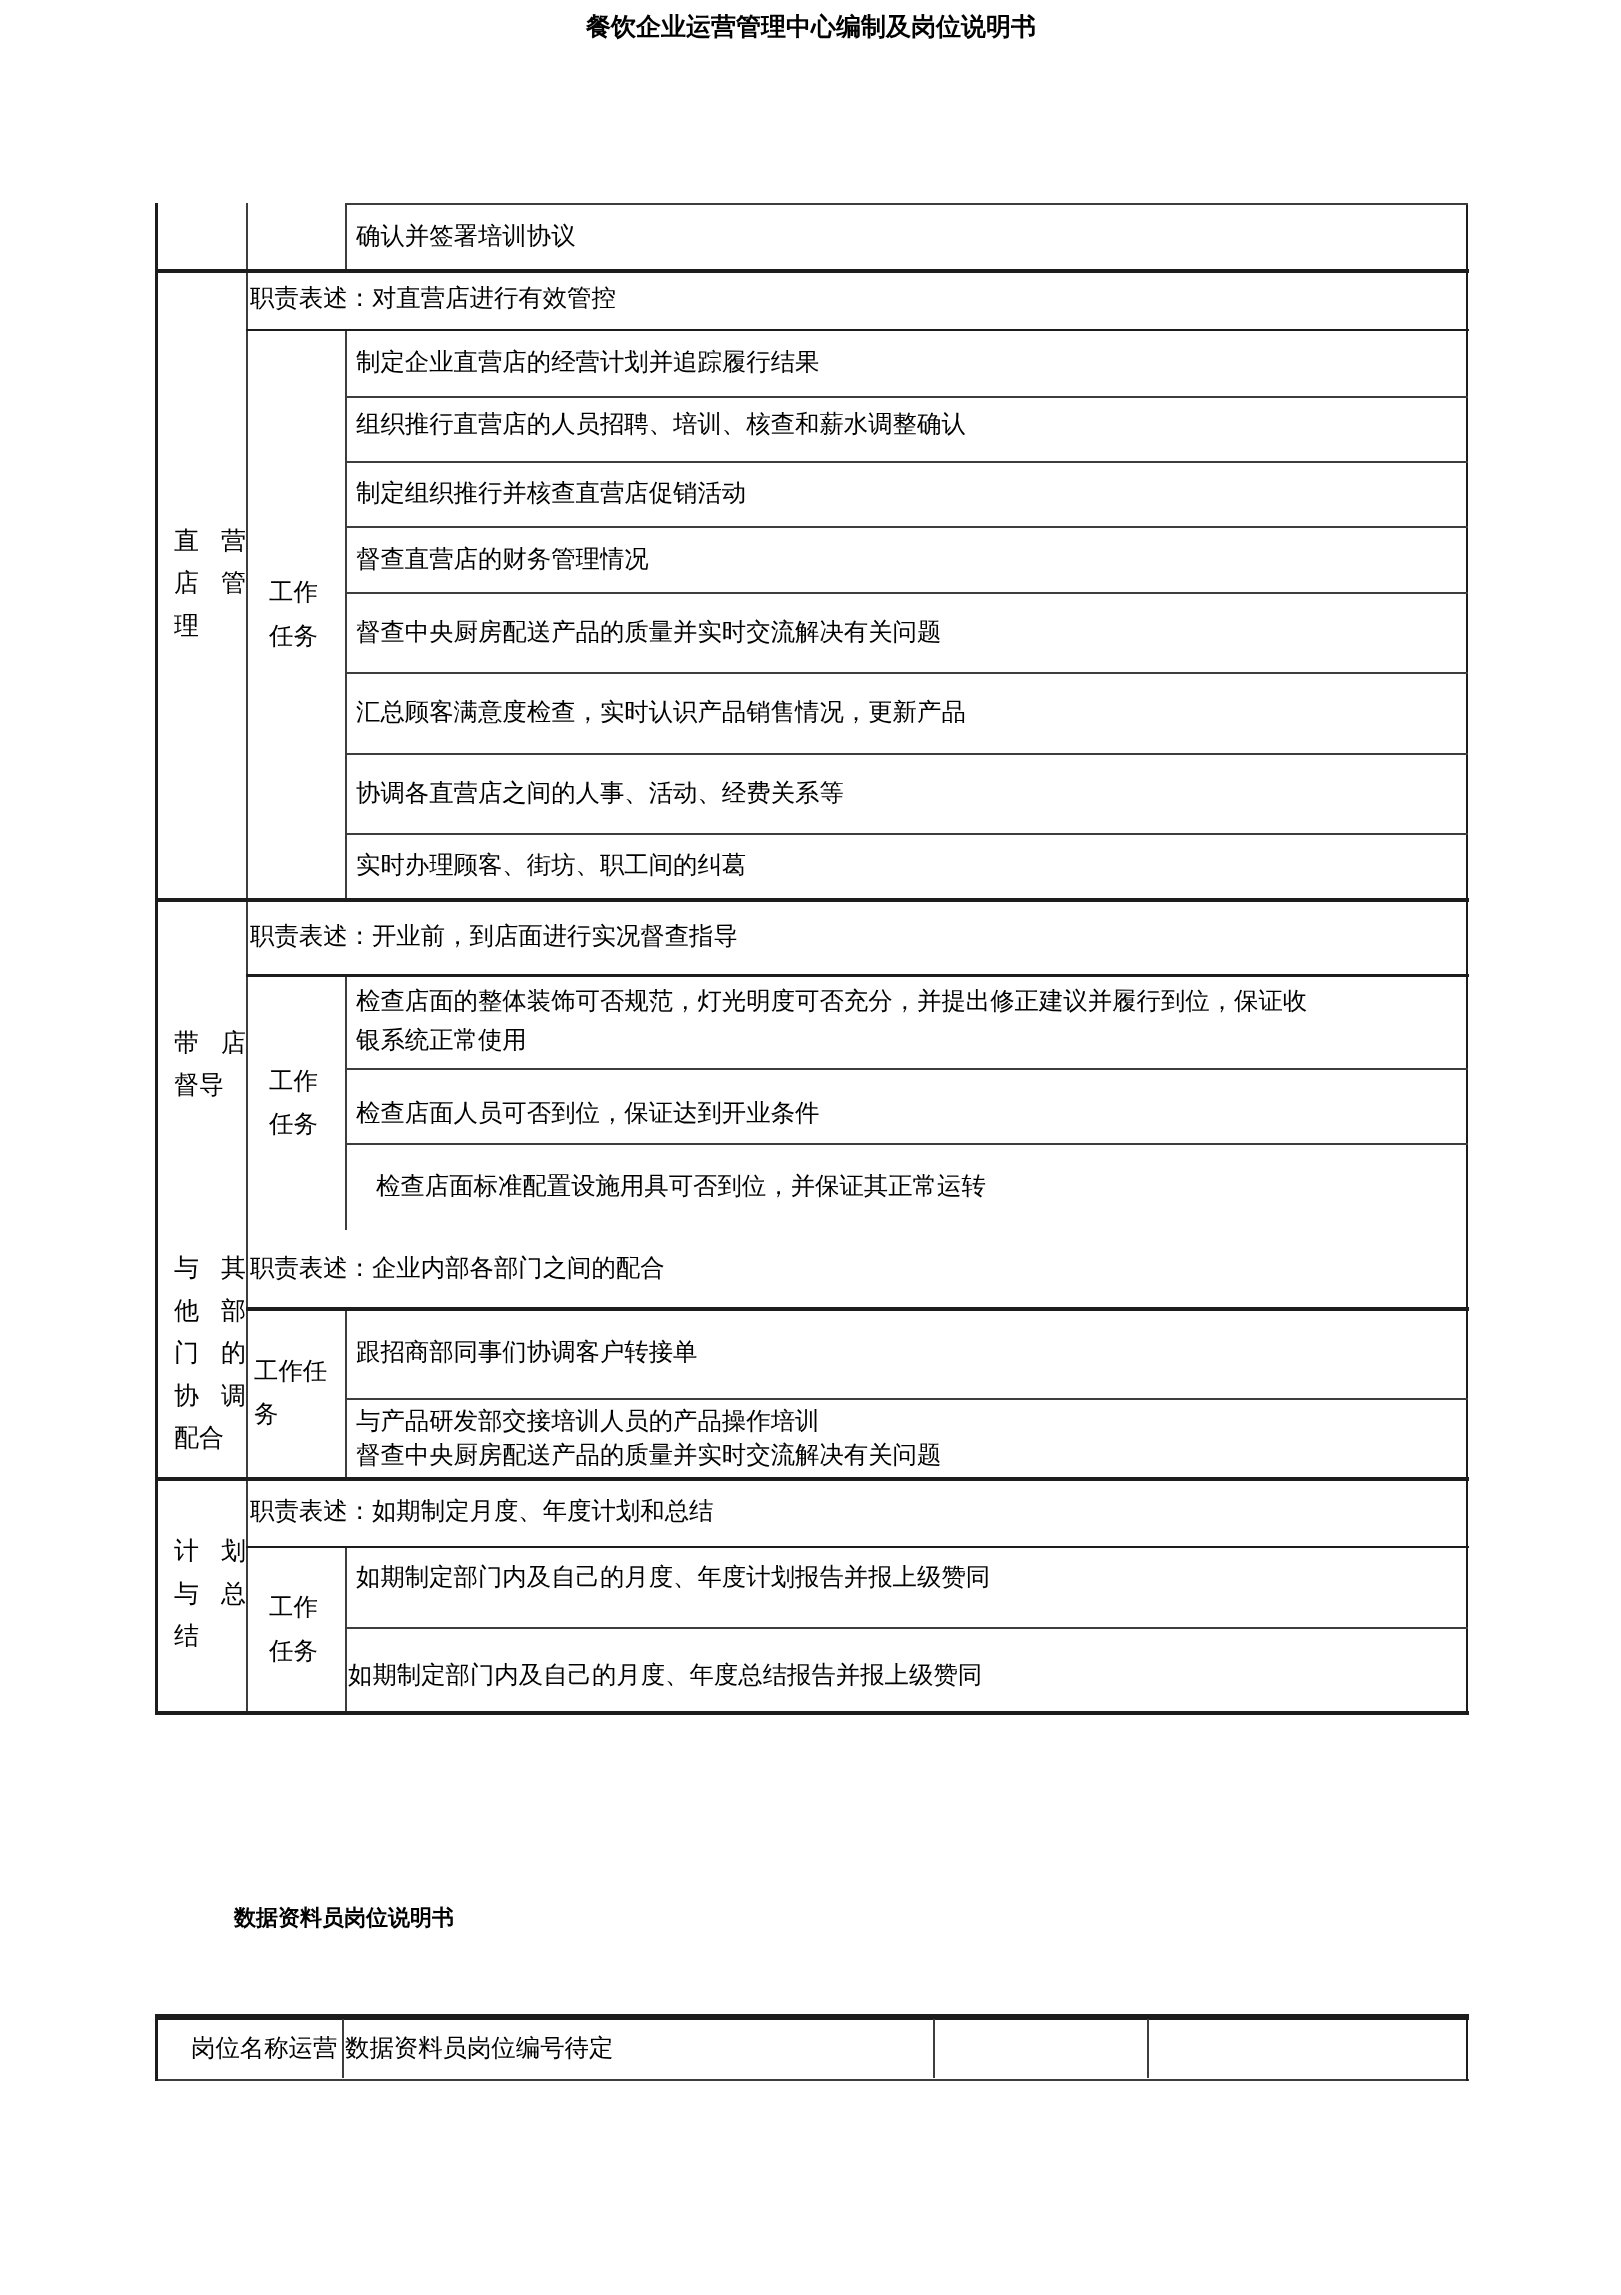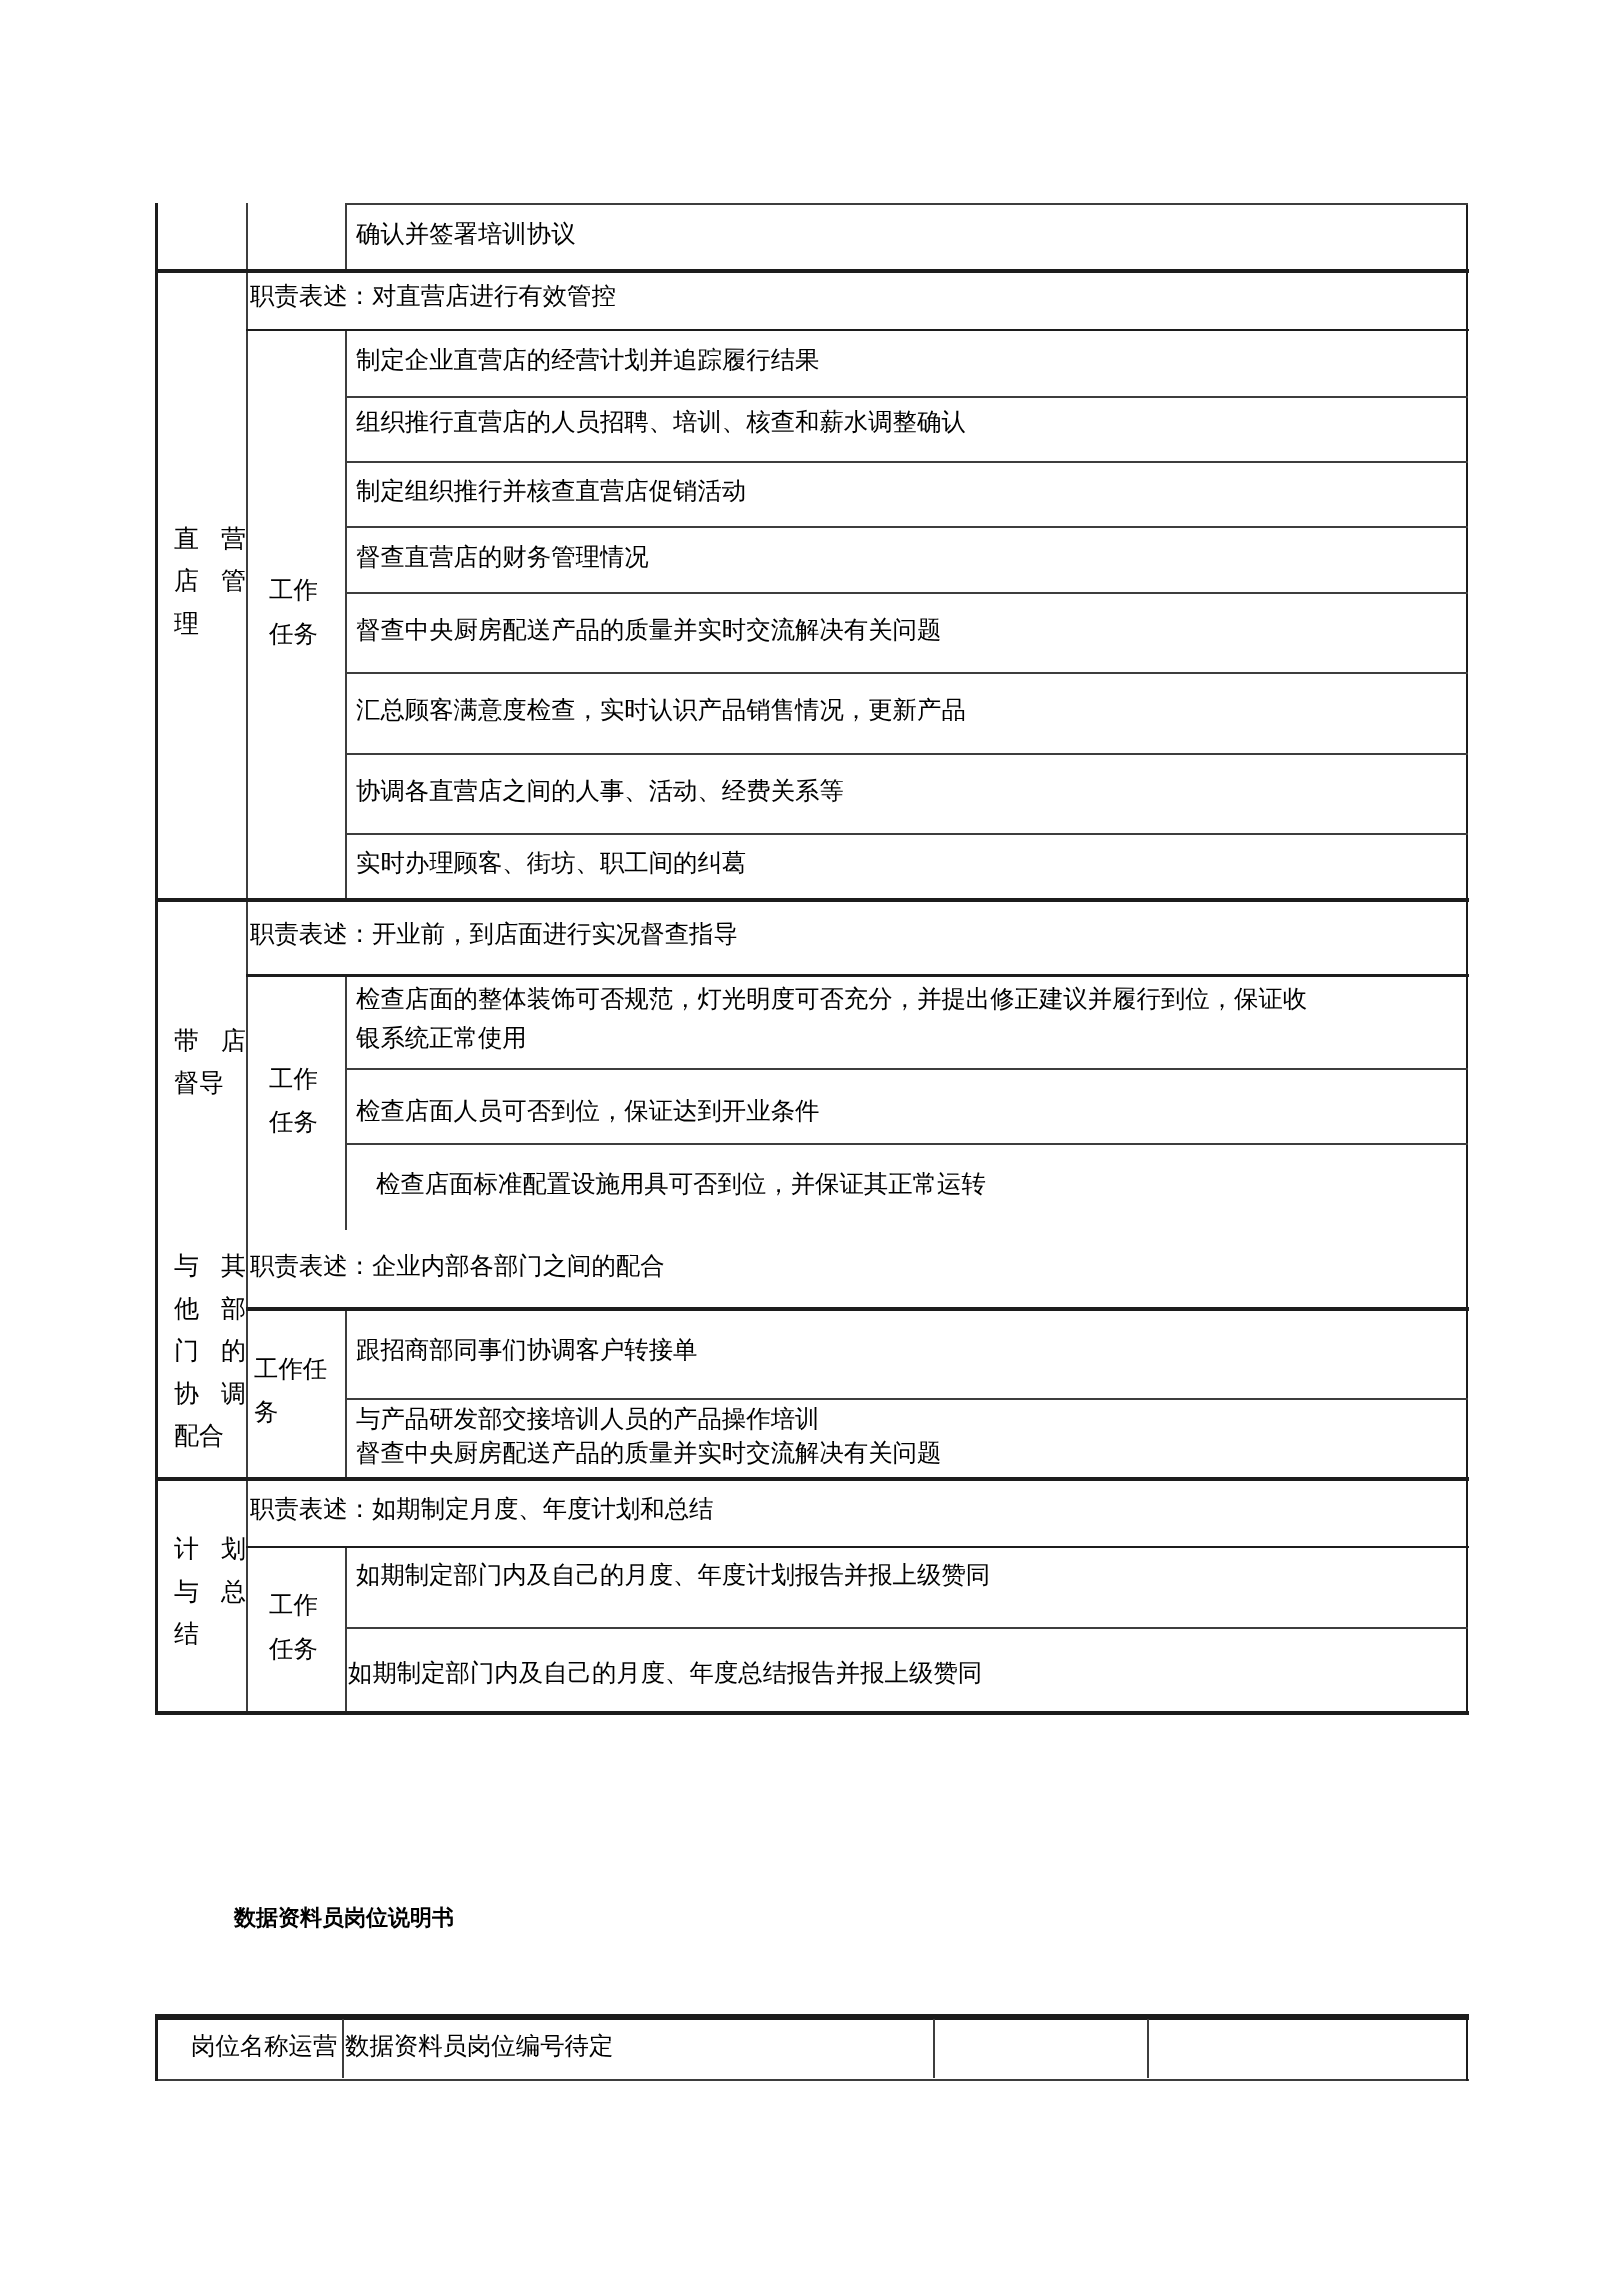--- a/index.html
+++ b/index.html
@@ -4,41 +4,42 @@
 <style>
   html,body{margin:0;padding:0;background:#ffffff;}
   .page{
     position:relative;width:1622px;height:2295px;background:#ffffff;
     font-family:"Liberation Serif","DejaVu Serif",serif;color:#000;overflow:hidden;
   }
   .ln{position:absolute;background:#1c1c1c;}
   .ln.gray{background:#3d3d3d;}
   .cell{
     position:absolute;display:flex;align-items:center;
-    font-size:24.4px;line-height:1.58;color:#000;white-space:pre-line;font-family:Liberation Mono, monospace;
+    font-size:24.4px;line-height:1.58;color:#000;white-space:pre-line;
   }
   .tl{line-height:1.78;}
   .tight{line-height:1.36;}
   .cat>span{
     display:block;width:100%;text-align:justify;text-justify:inter-character;
     -webkit-text-justify:inter-character;font-size:25px;line-height:1.70;
   }
   .doc-title{
     position:absolute;left:0;top:9.8px;width:100%;text-align:center;
     font-size:25px;font-weight:bold;letter-spacing:0px;
   }
   .sub-heading{
     position:absolute;left:234px;top:1903px;font-size:22px;font-weight:bold;
   }
 </style>
 </head>
 <body>
 
 <div class="page">
 
+  <div class="doc-title">餐饮企业运营管理中心编制及岗位说明书</div>
 
   <div>
 
     <div class="ln" style="left:155px;top:203px;width:3.3px;height:1512px"></div>
     <div class="ln gray" style="left:246px;top:203px;width:1.6px;height:1509px"></div>
     <div class="ln gray" style="left:345px;top:203px;width:1.6px;height:68px"></div>
     <div class="ln gray" style="left:345px;top:329px;width:1.6px;height:570px"></div>
     <div class="ln gray" style="left:345px;top:974px;width:1.6px;height:256px"></div>
     <div class="ln gray" style="left:345px;top:1307px;width:1.6px;height:172px"></div>
     <div class="ln gray" style="left:345px;top:1546px;width:1.6px;height:166px"></div>

